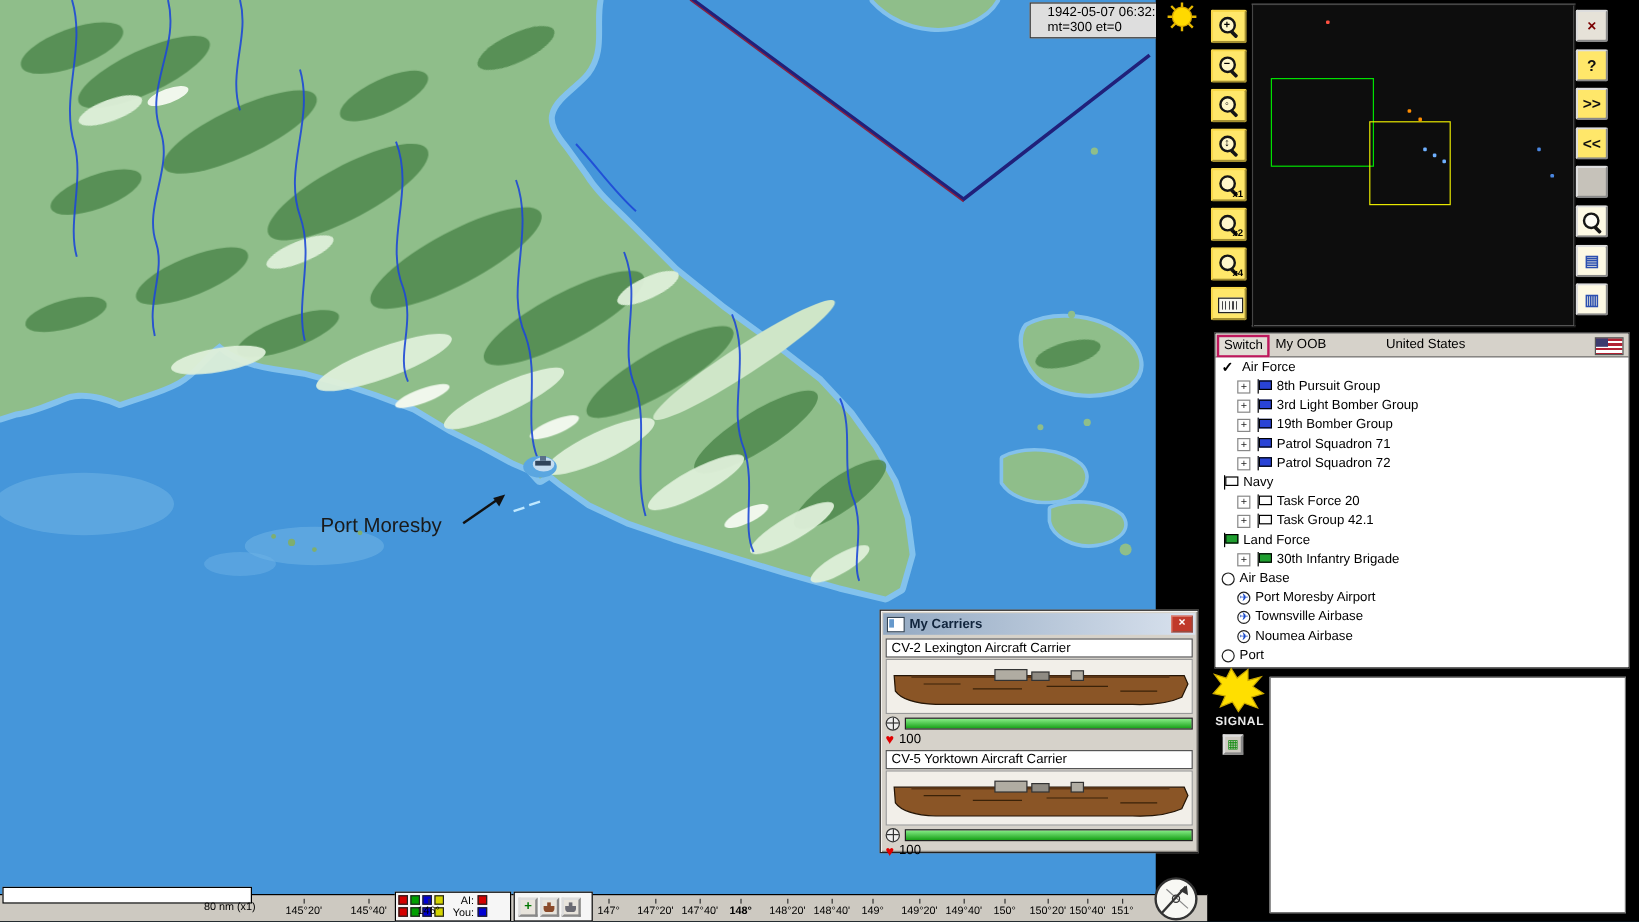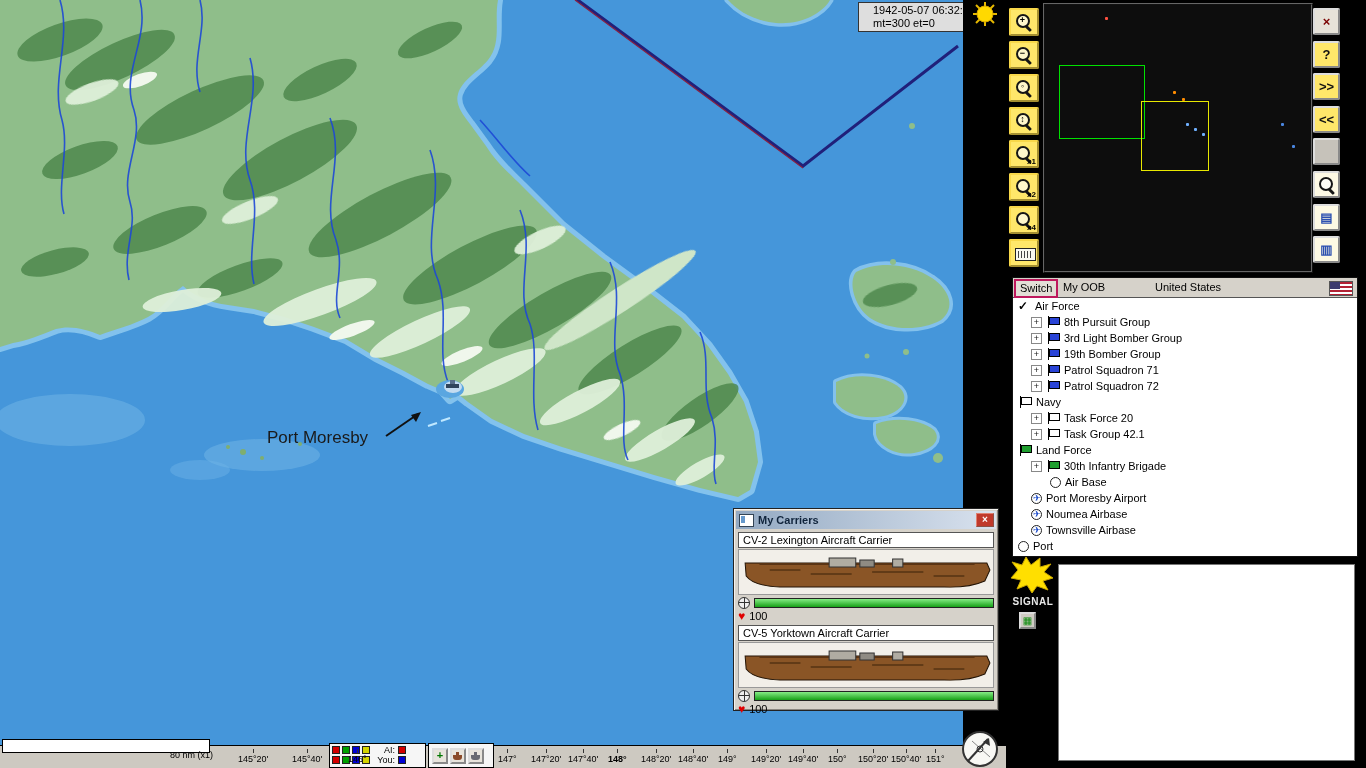--- a/index.html
+++ b/index.html
@@ -341,35 +341,35 @@
         </div>
         <div class="trow" style="padding-left: 5px;">
           <span class="ticon flag-green"></span>
           <span class="tlabel">Land Force</span>
         </div>
         <div class="trow" style="padding-left: 18px;">
           <span class="t-plus">+</span>
           <span class="ticon flag-green"></span>
           <span class="tlabel">30th Infantry Brigade</span>
         </div>
-        <div class="trow" style="padding-left: 5px; margin-left: 32px;">
+        <div class="trow" style="padding-left: 5px;">
           <span class="ticon circle"></span>
           <span class="tlabel">Air Base</span>
         </div>
         <div class="trow" style="padding-left: 18px;">
           <span class="ticon airbase"></span>
           <span class="tlabel">Port Moresby Airport</span>
         </div>
         <div class="trow" style="padding-left: 18px;">
           <span class="ticon airbase"></span>
+          <span class="tlabel">Townsville Airbase</span>
+        </div>
+        <div class="trow" style="padding-left: 18px;">
+          <span class="ticon airbase"></span>
           <span class="tlabel">Noumea Airbase</span>
-        </div>
-        <div class="trow" style="padding-left: 18px;">
-          <span class="ticon airbase"></span>
-          <span class="tlabel">Townsville Airbase</span>
         </div>
         <div class="trow" style="padding-left: 5px;">
           <span class="ticon circle"></span>
           <span class="tlabel">Port</span>
         </div>
       </div>
   </div>
 
   <div id="signal">
     <svg width="44" height="38">

